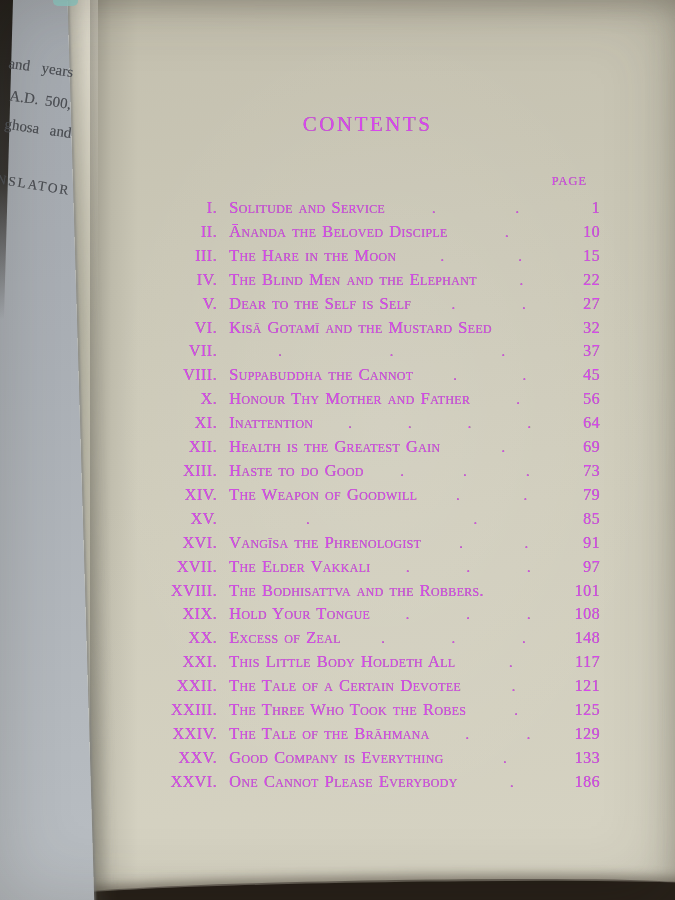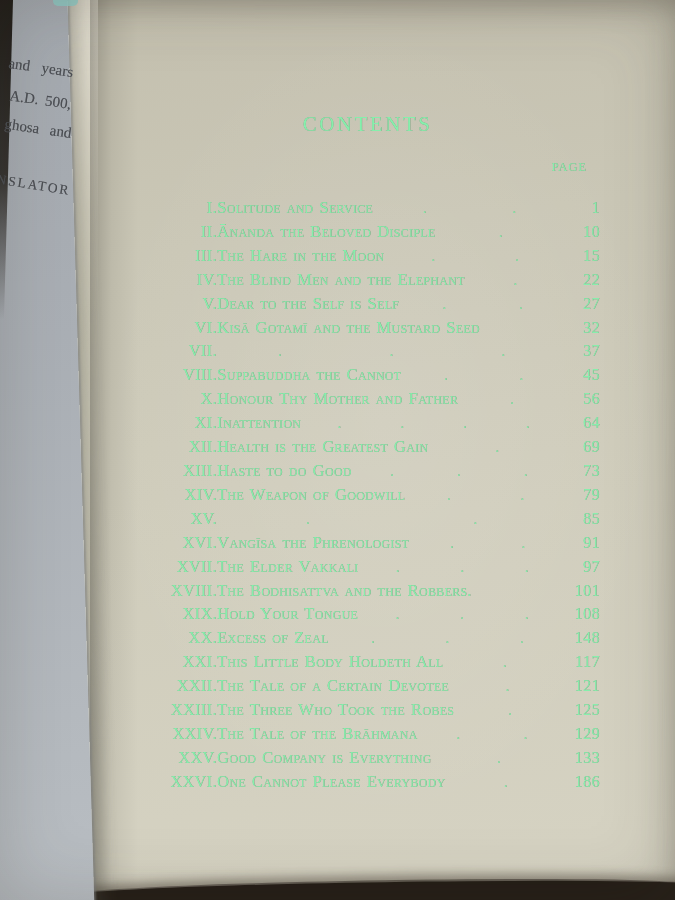--- a/index.html
+++ b/index.html
@@ -78,39 +78,39 @@
     color: #4c4f54; white-space: nowrap;
     transform-origin: 100% 50%;
     text-shadow: 0 0 0.6px rgba(76,79,84,0.55);
   }
   .frag-0 { right: 602px; top: 64px;  font-size: 15px; word-spacing: 8px; transform: rotate(8deg); }
   .frag-1 { right: 604px; top: 96px;  font-size: 15px; word-spacing: 3px; transform: rotate(8deg); }
   .frag-2 { right: 604px; top: 125px; font-size: 15px; word-spacing: 7px; transform: rotate(8deg); }
   .frag-3 { right: 605px; top: 183px; font-size: 13.5px; letter-spacing: 2px; transform: rotate(9deg); }
 
   
-  .ink { color: #86efac; text-shadow: 0.2px 0.3px 0.5px rgba(60,56,48,0.5); }
+  .ink { color: #d946ef; text-shadow: 0.2px 0.3px 0.5px rgba(60,56,48,0.5); }
   .contents-title {
     position: absolute; left: 140px; top: 112px; width: 455px;
     text-align: center; font-size: 21px; letter-spacing: 2.5px;
     z-index: 5;
   }
   .page-label {
-    position: absolute; left: 145px; top: 160px; width: 455px;
+    position: absolute; left: 145px; top: 174px; width: 455px;
     text-align: right; padding-right: 13px; box-sizing: border-box;
     font-size: 12.5px; letter-spacing: 1px;
     z-index: 5;
   }
   .toc {
     position: absolute; left: 145px; top: 196px; width: 455px;
     z-index: 5;
   }
   .row { display: flex; align-items: baseline; height: 23.92px; line-height: 23.92px; }
   .num   { width: 72px; text-align: right; font-size: 16px; letter-spacing: 0.5px; flex: none; }
-  .title { margin-left: 0; font-variant: small-caps; font-size: 16.5px;
+  .title { margin-left: 12px; font-variant: small-caps; font-size: 16.5px;
            letter-spacing: 0.3px; word-spacing: 1.5px; white-space: nowrap; flex: none; }
   .leader { flex: 1; display: flex; justify-content: space-around; align-items: baseline;
             padding: 0 7px; min-width: 4px; overflow: hidden; }
   .dot { font-size: 15px; }
   .pnum { width: 34px; text-align: right; font-size: 16px; letter-spacing: 0.5px; flex: none; }
 
   
   .vignette {
     position: absolute; inset: 0; z-index: 6; pointer-events: none;
     box-shadow: inset 0 0 70px rgba(55,50,40,0.22);

